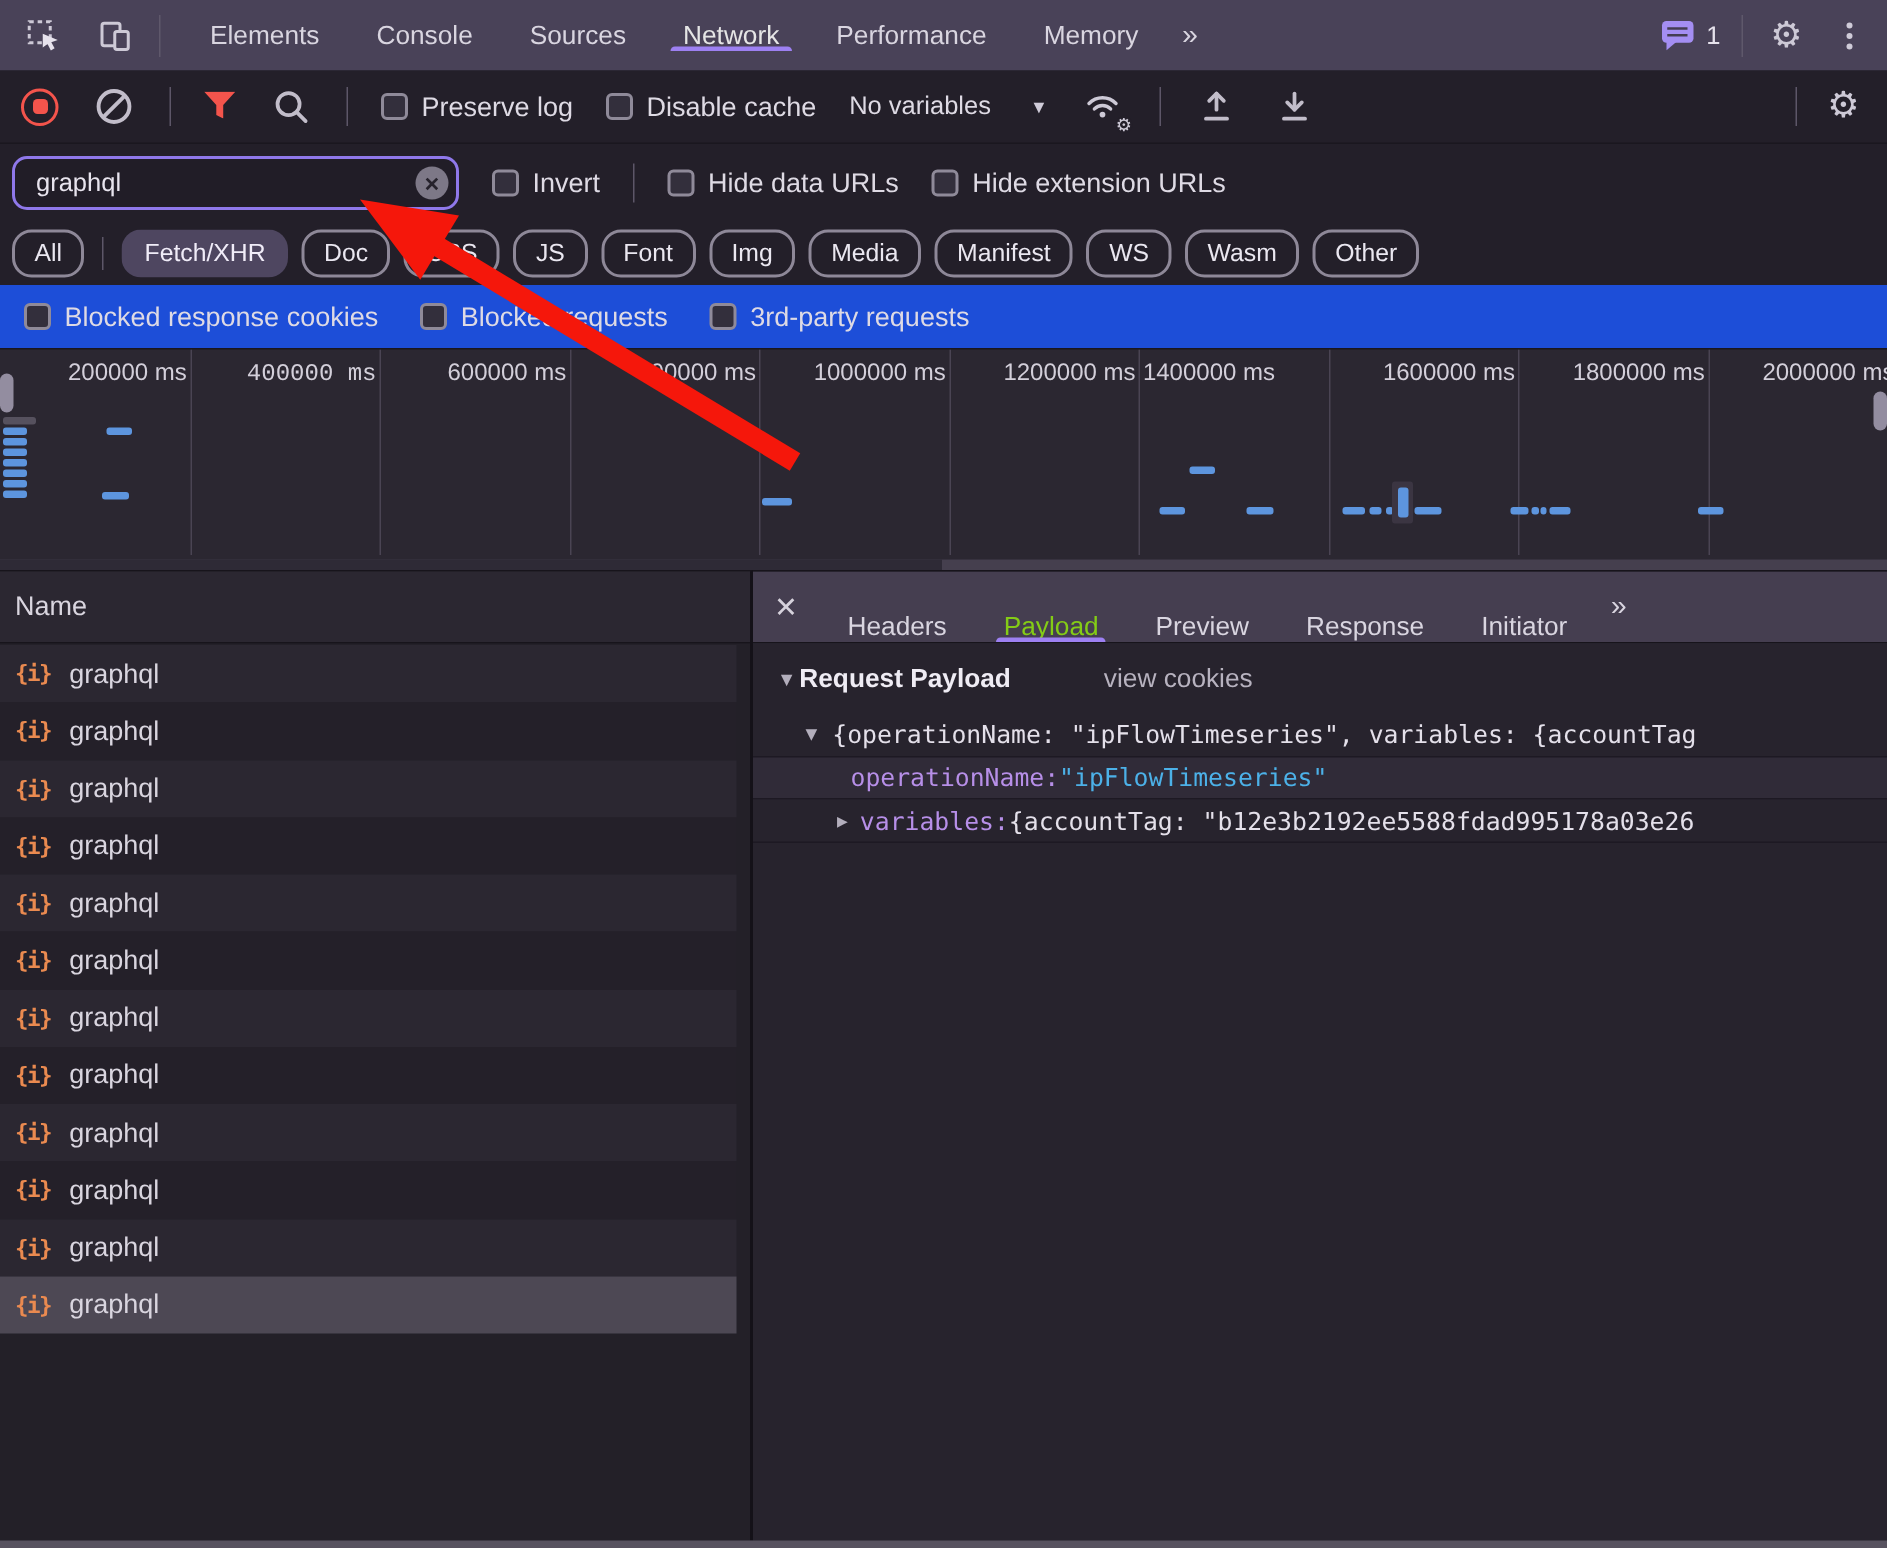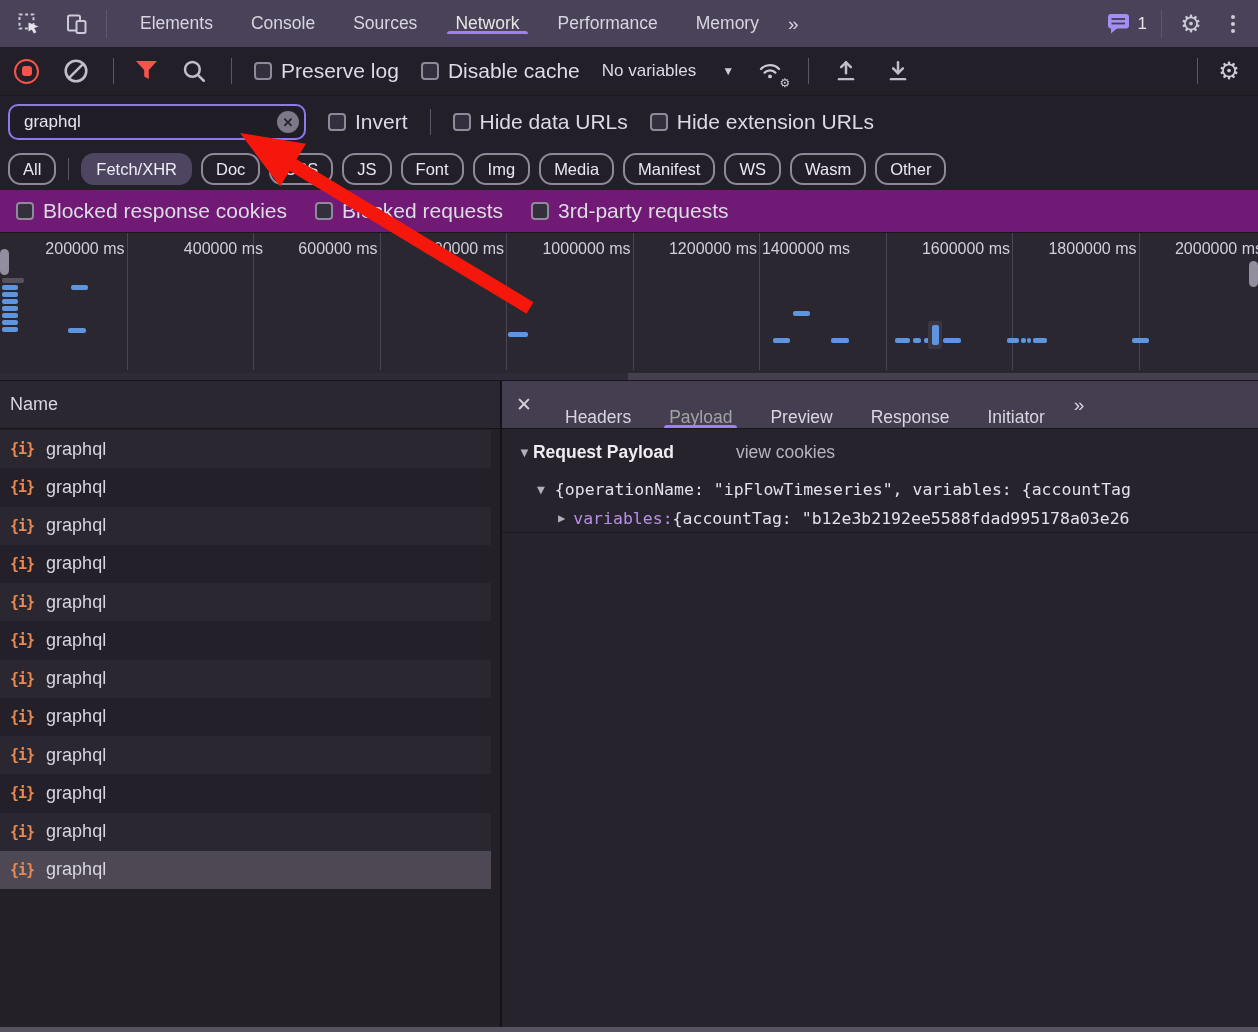--- a/index.html
+++ b/index.html
@@ -21,21 +21,21 @@
   .tabbar-right{margin-left:auto;display:flex;align-items:center;gap:14px;padding-right:12px}
   .issues{display:flex;align-items:center;gap:7px;font-size:17px;color:#e6e2ec}
   .kebab{display:flex;flex-direction:column;gap:3px;align-items:center;width:26px}
   .kebab i{width:4px;height:4px;border-radius:50%;background:#cfcbd8}
 
   
   .toolbar{position:absolute;top:47px;left:0;right:0;height:49px;background:#231f29;display:flex;align-items:center;gap:22px;padding:0 14px;border-bottom:1px solid #1a171f}
   .rec{width:25px;height:25px;border:2.5px solid #f4544c;border-radius:50%;display:flex;align-items:center;justify-content:center}
   .rec i{width:10px;height:10px;background:#f4544c;border-radius:3px}
   .funnel{width:21px;height:20px;background:#f4544c;clip-path:polygon(0 0,100% 0,61% 45%,61% 90%,39% 78%,39% 45%)}
-  .cb-item{display:flex;align-items:center;gap:9px;font-size:21px;color:#dedae4}
+  .cb-item{display:flex;align-items:center;gap:9px;font-size:18px;color:#dedae4}
   .cb{width:18px;height:18px;border:2px solid #8f8a99;border-radius:4px;background:#332f3c;flex:0 0 auto}
   .throttle{display:flex;align-items:center;gap:26px;font-size:17px;color:#dedae4}
   .dd-caret{font-size:12px;color:#cfcbd8}
   .net-cond{position:relative;width:30px;height:26px;color:#cdc9d6}
   .net-cond .mini-gear{position:absolute;right:-4px;bottom:-5px;font-size:12px;color:#cdc9d6;background:#231f29;border-radius:50%;line-height:1}
   .gear-glyph{font-size:24px;color:#cdc9d6;line-height:1}
   .toolbar .right-group{margin-left:auto;display:flex;align-items:center;gap:16px}
 
   
   .filter-row{position:absolute;top:96px;left:0;right:0;height:52px;display:flex;align-items:center;gap:22px;padding:0 8px;background:#231f29}
@@ -43,21 +43,21 @@
   .filter-input{width:100%;height:100%;background:#211d27;border:2px solid #8f78ea;border-radius:10px;color:#e8e4ee;font-size:17px;font-family:"Liberation Sans",sans-serif;padding:0 36px 0 14px;outline:none}
   .clear-btn{position:absolute;right:7px;top:7px;width:22px;height:22px;border-radius:50%;background:#7d7887;color:#26222c;display:flex;align-items:center;justify-content:center;font-size:13px;font-weight:bold}
 
   
   .chips-row{position:absolute;top:148px;left:0;right:0;height:42px;display:flex;align-items:center;gap:9px;padding:0 8px;background:#231f29}
   .chip{height:32px;display:flex;align-items:center;padding:0 13px;border:2px solid #8e8898;border-radius:13px;font-size:16.5px;font-weight:500;color:#eae7f0}
   .chip.active{border-color:transparent;background:#4e4660;color:#f0ecf8}
   .chips-row .vsep{height:22px;margin:0 3px}
 
   
-  .options-row{position:absolute;top:190px;left:0;right:0;height:42px;display:flex;align-items:center;gap:28px;padding:0 16px;background:#701a75}
+  .options-row{position:absolute;top:190px;left:0;right:0;height:42px;display:flex;align-items:center;gap:28px;padding:0 16px;background:#1d4ed8}
 
   
   .overview{position:absolute;top:232px;left:0;right:0;height:148px;background:#2b2731;border-top:1px solid #1a171f;overflow:hidden}
   .tick-divider{position:absolute;top:0;bottom:10px;width:1px;background:#4a4453}
   .tick-label{position:absolute;top:7px;width:100px;text-align:right;font-size:16px;color:#d3cfda;white-space:nowrap}
   .ov-bar{position:absolute;border-radius:2px}
   .ov-scroll{position:absolute;left:0;right:0;bottom:0;height:7px;background:#453f4e}
   .ov-scroll .thumb{position:absolute;left:0;top:0;bottom:0;width:628px;background:#2e2a36}
 
   
@@ -70,21 +70,21 @@
   .req-row.odd{background:#242029}
   .req-row.selected{background:#4d4854}
   .req-icon{font-family:"DejaVu Sans Mono",monospace;font-size:15px;font-weight:bold;color:#ea8a50;letter-spacing:-1px}
 
   
   .right-pane{position:relative;flex:1;background:#27232d;border-top:1px solid #17141b;overflow:hidden}
   .detail-tabstrip{height:48px;background:#453e50;display:flex;align-items:center;border-bottom:1px solid #17141b}
   .close-x{width:44px;display:flex;align-items:center;justify-content:center;font-size:19px;color:#d6d2dc}
   #detail-tabs{display:flex;align-items:flex-end;height:100%}
   .dtab{position:relative;display:flex;align-items:center;padding:0 17px;margin:0 2px;font-size:17.5px;color:#d9d5e0}
-  .dtab.active{color:#a3a3a3}
+  .dtab.active{color:#84cc16}
   .dtab .tab-underline{left:12px;right:12px}
   .payload{position:absolute;top:48px;left:0;right:0;bottom:0;font-size:17px}
   .payload-header{display:flex;align-items:center;height:46px;padding-left:16px}
   .tri{color:#b3aebc;font-size:13px;margin-right:2px}
   .payload-title{font-weight:bold;font-size:17.5px;color:#efecf4}
   .view-source{margin-left:62px;color:#b7b2bf;font-size:17.5px}
   .p-row{position:relative;height:29px;display:flex;align-items:center;white-space:nowrap;overflow:hidden;
          font-family:"DejaVu Sans Mono",monospace;font-size:16.5px;color:#e4e0ea}
   .p-root{padding-left:35px}
   .p-root .tri{margin-right:10px}
@@ -280,21 +280,21 @@
     </label>
   </div>
 
   <div class="overview" id="overview">
     <div class="ov-scroll">
         <div class="thumb"></div>
       </div>
   <div class="tick-divider" style="left: 126.5px;"></div>
       <div class="tick-label" style="left: 24.5px;">200000 ms</div>
       <div class="tick-divider" style="left: 253px;"></div>
-      <div class="tick-label" style="left: 163px;">400000 ms</div>
+      <div class="tick-label" style="left: 151px; font-family: Liberation Mono, monospace;">400000 ms</div>
       <div class="tick-divider" style="left: 379.5px;"></div>
       <div class="tick-label" style="left: 277.5px;">600000 ms</div>
       <div class="tick-divider" style="left: 506px;"></div>
       <div class="tick-label" style="left: 404px;">800000 ms</div>
       <div class="tick-divider" style="left: 632.5px;"></div>
       <div class="tick-label" style="left: 530.5px;">1000000 ms</div>
       <div class="tick-divider" style="left: 759px;"></div>
       <div class="tick-label" style="left: 657px;">1200000 ms</div>
       <div class="tick-divider" style="left: 885.5px;"></div>
       <div class="tick-label" style="left: 750px;">1400000 ms</div>
@@ -418,20 +418,24 @@
           <span class="tri">▼</span>
           <span class="payload-title">Request Payload</span>
           <span class="view-source">view cookies</span>
         </div>
 
         <div class="p-row p-root">
           <span class="tri">▼</span>
           <span>{operationName: "ipFlowTimeseries", variables: {accountTag</span>
         </div>
 
+        <div class="p-row p-op">
+          <span class="pk">operationName:</span>
+          <span class="pv-blue">"ipFlowTimeseries"</span>
+        </div>
 
 
         <div class="p-row p-vars">
           <span class="tri">▶</span>
           <span class="pk">variables:</span>
           <span class="pv-white">{accountTag: "b12e3b2192ee5588fdad995178a03e26</span>
         </div>
       </div>
     </div>
   </div>

